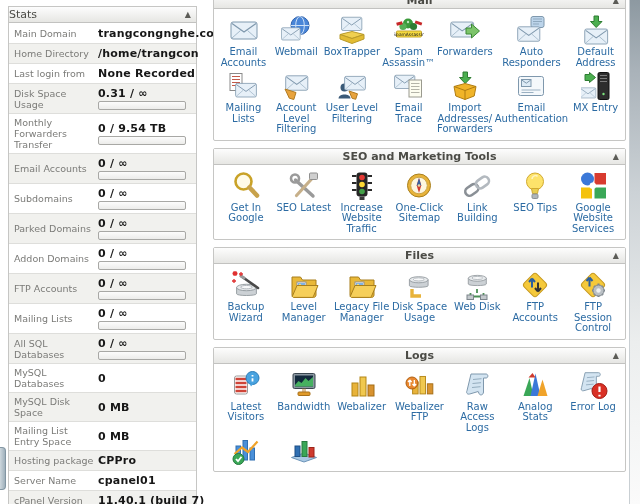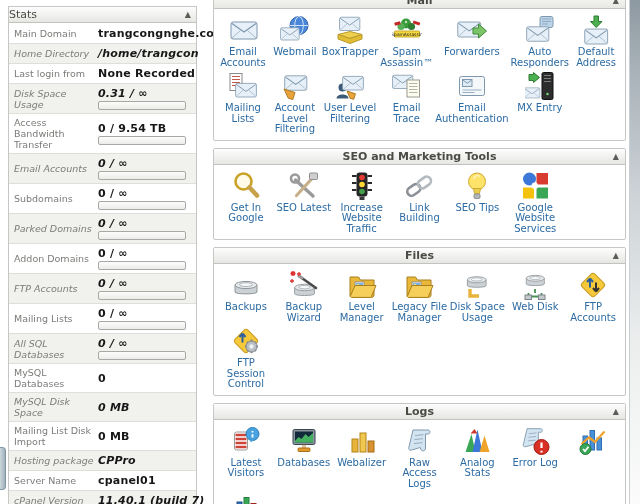--- a/index.html
+++ b/index.html
@@ -21,21 +21,21 @@
   .sidebar { position: absolute; left: 8px; top: 6px; width: 189px;
     border: 1px solid #c6c6c4; background: #fff; }
   .panel-header { position: relative; height: 16px; line-height: 15px; text-align: left;
     background: linear-gradient(#fdfdfd, #e6e6e3); border-bottom: 1px solid #c2c2c0;
     font-size: 11px; font-weight: normal; color: #4b4b46; }
   .panel-header .arrow { position: absolute; right: 5px; top: 0; font-size: 8px; color: #5c5c57;
     cursor: pointer; }
   .stat-row { display: flex; align-items: center; padding: 3px 5px; border-top: 1px solid #dededb;
     background: #fff; min-height: 20px; }
   .stat-row:first-child { border-top: none; }
-  .stat-row.alt { background: #f1f1ee; font-style: italic; }
+  .stat-row.alt { background: #f1f1ee; }
   .stat-label { flex: 0 0 84px; font-size: 9.5px; line-height: 11px; color: #7b7b78; padding-right: 3px; }
   .stat-value-wrap { flex: 1; }
   .stat-value { font-size: 11px; font-weight: bold; color: #171717; line-height: 13px;
     letter-spacing: 0.2px; white-space: nowrap; }
   .stat-bar { margin-top: 1px; width: 88px; height: 9px; border: 1px solid #a8a8a5;
     border-radius: 2px; background: linear-gradient(#fcfcfc, #ececea); }
 
   
   .main { position: absolute; left: 213px; top: -8px; width: 413px; }
   .section { border: 1px solid #c6c6c4; border-radius: 2px; background: #fff; margin-bottom: 7px; }
@@ -83,21 +83,21 @@
           </div>
         </div>
         <div class="stat-row alt">
           <span class="stat-label">Disk Space Usage</span>
           <div class="stat-value-wrap">
             <div class="stat-value">0.31 / ∞</div>
             <div class="stat-bar"></div>
           </div>
         </div>
         <div class="stat-row">
-          <span class="stat-label">Access Bandwidth Transfer</span>
+          <span class="stat-label">Monthly Forwarders Transfer</span>
           <div class="stat-value-wrap">
             <div class="stat-value">0 / 9.54 TB</div>
             <div class="stat-bar"></div>
           </div>
         </div>
         <div class="stat-row alt">
           <span class="stat-label">Email Accounts</span>
           <div class="stat-value-wrap">
             <div class="stat-value">0 / ∞</div>
             <div class="stat-bar"></div>
@@ -151,21 +151,21 @@
             <div class="stat-value">0</div>
           </div>
         </div>
         <div class="stat-row alt">
           <span class="stat-label">MySQL Disk Space</span>
           <div class="stat-value-wrap">
             <div class="stat-value">0 MB</div>
           </div>
         </div>
         <div class="stat-row">
-          <span class="stat-label">Mailing List Disk Import</span>
+          <span class="stat-label">Mailing List Entry Space</span>
           <div class="stat-value-wrap">
             <div class="stat-value">0 MB</div>
           </div>
         </div>
         <div class="stat-row alt">
           <span class="stat-label">Hosting package</span>
           <div class="stat-value-wrap">
             <div class="stat-value">CPPro</div>
           </div>
         </div>
@@ -336,20 +336,30 @@
                 </g>
                 <rect x="15" y="9" width="12.5" height="17" fill="#fdfdef" stroke="#9a9a8f"></rect>
                 <path d="M17 12.5 h8.5 M17 15.5 h8.5 M17 18.5 h8.5 M17 21.5 h8.5" stroke="#b4b4a8"></path>
               </svg>
             </div>
             <span class="app-label">Email Trace</span>
           </div>
           <div class="app-item">
             <div class="app-icon">
               <svg viewBox="0 0 30 30" width="30" height="30" aria-hidden="true">
+                <path d="M13 1 h4.5 v5.5 h3.5 l-5.8 6 -5.7 -6 H13 Z" fill="#4caf50" stroke="#2e7d32"></path>
+                <path d="M4 15.5 l11 -3 11 3 -1.8 9.5 -9.2 3.5 -9.2 -3.5 Z" fill="#f0b429" stroke="#b07d12"></path>
+                <path d="M4 15.5 l11 4 11 -4 M15 19.5 v9" fill="none" stroke="#b07d12"></path>
+              </svg>
+            </div>
+            <span class="app-label">Import Addresses/ Forwarders</span>
+          </div>
+          <div class="app-item">
+            <div class="app-icon">
+              <svg viewBox="0 0 30 30" width="30" height="30" aria-hidden="true">
                 <rect x="2.5" y="5.5" width="25" height="19" rx="2" fill="#f4f8fb" stroke="#7f98ad"></rect>
                 <rect x="5.5" y="8.5" width="9.5" height="7" fill="#dceaf5" stroke="#7f98ad"></rect>
                 <path d="M5.8 9 l4.5 3.2 4.5 -3.2" stroke="#7f98ad" fill="none"></path>
                 <path d="M5.5 19 h19 M5.5 21.5 h12" stroke="#9ab0c2"></path>
               </svg>
             </div>
             <span class="app-label">Email Authentication</span>
           </div>
           <div class="app-item">
             <div class="app-icon">
@@ -401,20 +411,32 @@
                 <circle cx="15" cy="13.5" r="2.8" fill="#fdd835"></circle>
                 <circle cx="15" cy="20.5" r="2.8" fill="#43a047"></circle>
                 <rect x="12.5" y="25.5" width="5" height="3.5" fill="#3a3a3a"></rect>
               </svg>
             </div>
             <span class="app-label">Increase Website Traffic</span>
           </div>
           <div class="app-item">
             <div class="app-icon">
               <svg viewBox="0 0 30 30" width="30" height="30" aria-hidden="true">
+                <circle cx="15" cy="14.5" r="11.5" fill="#e8b33a" stroke="#a87f1d"></circle>
+                <circle cx="15" cy="14.5" r="8.3" fill="#fdf6e0" stroke="#caa64a"></circle>
+                <path d="M15 7 L17.3 14.5 L15 22 L12.7 14.5 Z" fill="#cf3a2e"></path>
+                <path d="M15 7 L17.3 14.5 L12.7 14.5 Z" fill="#3a62a0"></path>
+                <circle cx="15" cy="14.5" r="1.3" fill="#e6d9a8"></circle>
+              </svg>
+            </div>
+            <span class="app-label">One-Click Sitemap</span>
+          </div>
+          <div class="app-item">
+            <div class="app-icon">
+              <svg viewBox="0 0 30 30" width="30" height="30" aria-hidden="true">
                 <g transform="rotate(-35 15 15)">
                   <rect x="1.5" y="11" width="14" height="8.5" rx="4.2" fill="none" stroke="#8a9096" stroke-width="2.6"></rect>
                   <rect x="14.5" y="11" width="14" height="8.5" rx="4.2" fill="none" stroke="#b3b9bf" stroke-width="2.6"></rect>
                 </g>
               </svg>
             </div>
             <span class="app-label">Link Building</span>
           </div>
           <div class="app-item">
             <div class="app-icon">
@@ -437,32 +459,20 @@
                 <circle cx="14.8" cy="14.8" r="3.2" fill="#fff"></circle>
               </svg>
             </div>
             <span class="app-label">Google Website Services</span>
           </div>
         </div>
       </div>
       <div class="section">
         <div class="section-header"><span>Files</span><span class="arrow">▲</span></div>
         <div class="section-grid">
-          <div class="app-item">
-            <div class="app-icon">
-              <svg viewBox="0 0 30 30" width="30" height="30" aria-hidden="true">
-                <g transform="translate(0,0)">
-                  <path d="M4 15 h22 v7 c0 2.5 -22 2.5 -22 0 Z" fill="#ccd1d5" stroke="#8f969b"></path>
-                  <ellipse cx="15" cy="15" rx="11" ry="3.6" fill="#e7eaec" stroke="#8f969b"></ellipse>
-                  <ellipse cx="15" cy="14.6" rx="6.5" ry="1.9" fill="#f7f8f9" stroke="#aab0b5"></ellipse>
-                </g>
-              </svg>
-            </div>
-            <span class="app-label">Backups</span>
-          </div>
           <div class="app-item">
             <div class="app-icon">
               <svg viewBox="0 0 30 30" width="30" height="30" aria-hidden="true">
                 <g transform="translate(2,4) scale(.9)">
                   <path d="M4 15 h22 v7 c0 2.5 -22 2.5 -22 0 Z" fill="#ccd1d5" stroke="#8f969b"></path>
                   <ellipse cx="15" cy="15" rx="11" ry="3.6" fill="#e7eaec" stroke="#8f969b"></ellipse>
                   <ellipse cx="15" cy="14.6" rx="6.5" ry="1.9" fill="#f7f8f9" stroke="#aab0b5"></ellipse>
                 </g>
                 <path d="M10 6 L27 18" stroke="#4a4a4a" stroke-width="2.6" stroke-linecap="round"></path>
                 <path d="M10 6 L13 8" stroke="#9a9a9a" stroke-width="3" stroke-linecap="round"></path>
@@ -571,33 +581,47 @@
           <div class="app-item">
             <div class="app-icon">
               <svg viewBox="0 0 30 30" width="30" height="30" aria-hidden="true">
                 <rect x="4" y="3.5" width="22" height="15" rx="1.5" fill="#8a97a1" stroke="#39454f"></rect>
                 <rect x="6" y="5.5" width="18" height="11" fill="#12293c"></rect>
                 <path d="M6 15 l3.5 -4 3 2 4 -5 3 3 4.5 -4 v9.5 H6 Z" fill="#46b060"></path>
                 <path d="M14 18.5 v3.5 M16 18.5 v3.5" stroke="#b8803a"></path>
                 <rect x="9" y="22" width="12" height="3.5" rx="1" fill="#e09a2a" stroke="#a8701a"></rect>
               </svg>
             </div>
-            <span class="app-label">Databases</span>
+            <span class="app-label">Bandwidth</span>
           </div>
           <div class="app-item">
             <div class="app-icon">
               <svg viewBox="0 0 30 30" width="30" height="30" aria-hidden="true">
                 <g transform="">
                   <rect x="5" y="13" width="6" height="13" fill="#e8b33a" stroke="#b38516"></rect>
                   <rect x="13" y="7" width="6" height="19" fill="#f0c84f" stroke="#b38516"></rect>
                   <rect x="21" y="15" width="6" height="11" fill="#d8922f" stroke="#a36c14"></rect>
                 </g>
               </svg>
             </div>
             <span class="app-label">Webalizer</span>
+          </div>
+          <div class="app-item">
+            <div class="app-icon">
+              <svg viewBox="0 0 30 30" width="30" height="30" aria-hidden="true">
+                <g transform="translate(4,0) scale(.92)">
+                  <rect x="5" y="13" width="6" height="13" fill="#e8b33a" stroke="#b38516"></rect>
+                  <rect x="13" y="7" width="6" height="19" fill="#f0c84f" stroke="#b38516"></rect>
+                  <rect x="21" y="15" width="6" height="11" fill="#d8922f" stroke="#a36c14"></rect>
+                </g>
+                <circle cx="8" cy="13" r="6" fill="#e8872f" stroke="#b05f10"></circle>
+                <path d="M5.8 10 v6 M5.8 10 l-1.8 2 M5.8 10 l1.8 2 M10.3 16 v-6 M10.3 16 l-1.8 -2 M10.3 16 l1.8 -2" stroke="#fff" stroke-width="1.3" fill="none"></path>
+              </svg>
+            </div>
+            <span class="app-label">Webalizer FTP</span>
           </div>
           <div class="app-item">
             <div class="app-icon">
               <svg viewBox="0 0 30 30" width="30" height="30" aria-hidden="true">
                 <g transform="translate(0,1)">
                   <path d="M9 3 h15 c2.5 0 2.5 4 0 4 h-2.5 v14 c0 3 -3.5 4 -4.5 1.5 l-0.8 -2 -8.5 2.5 c-2.5 0.7 -3.8 -1.3 -2.7 -3.3 L9 3 Z" fill="#d3e4f1" stroke="#7f98ad"></path>
                   <path d="M11 8.5 l8.5 -0.8 M10.5 12.5 l8.5 -0.8 M10 16.5 l8.5 -0.8" stroke="#93acbe" fill="none"></path>
                 </g>
               </svg>
             </div>

